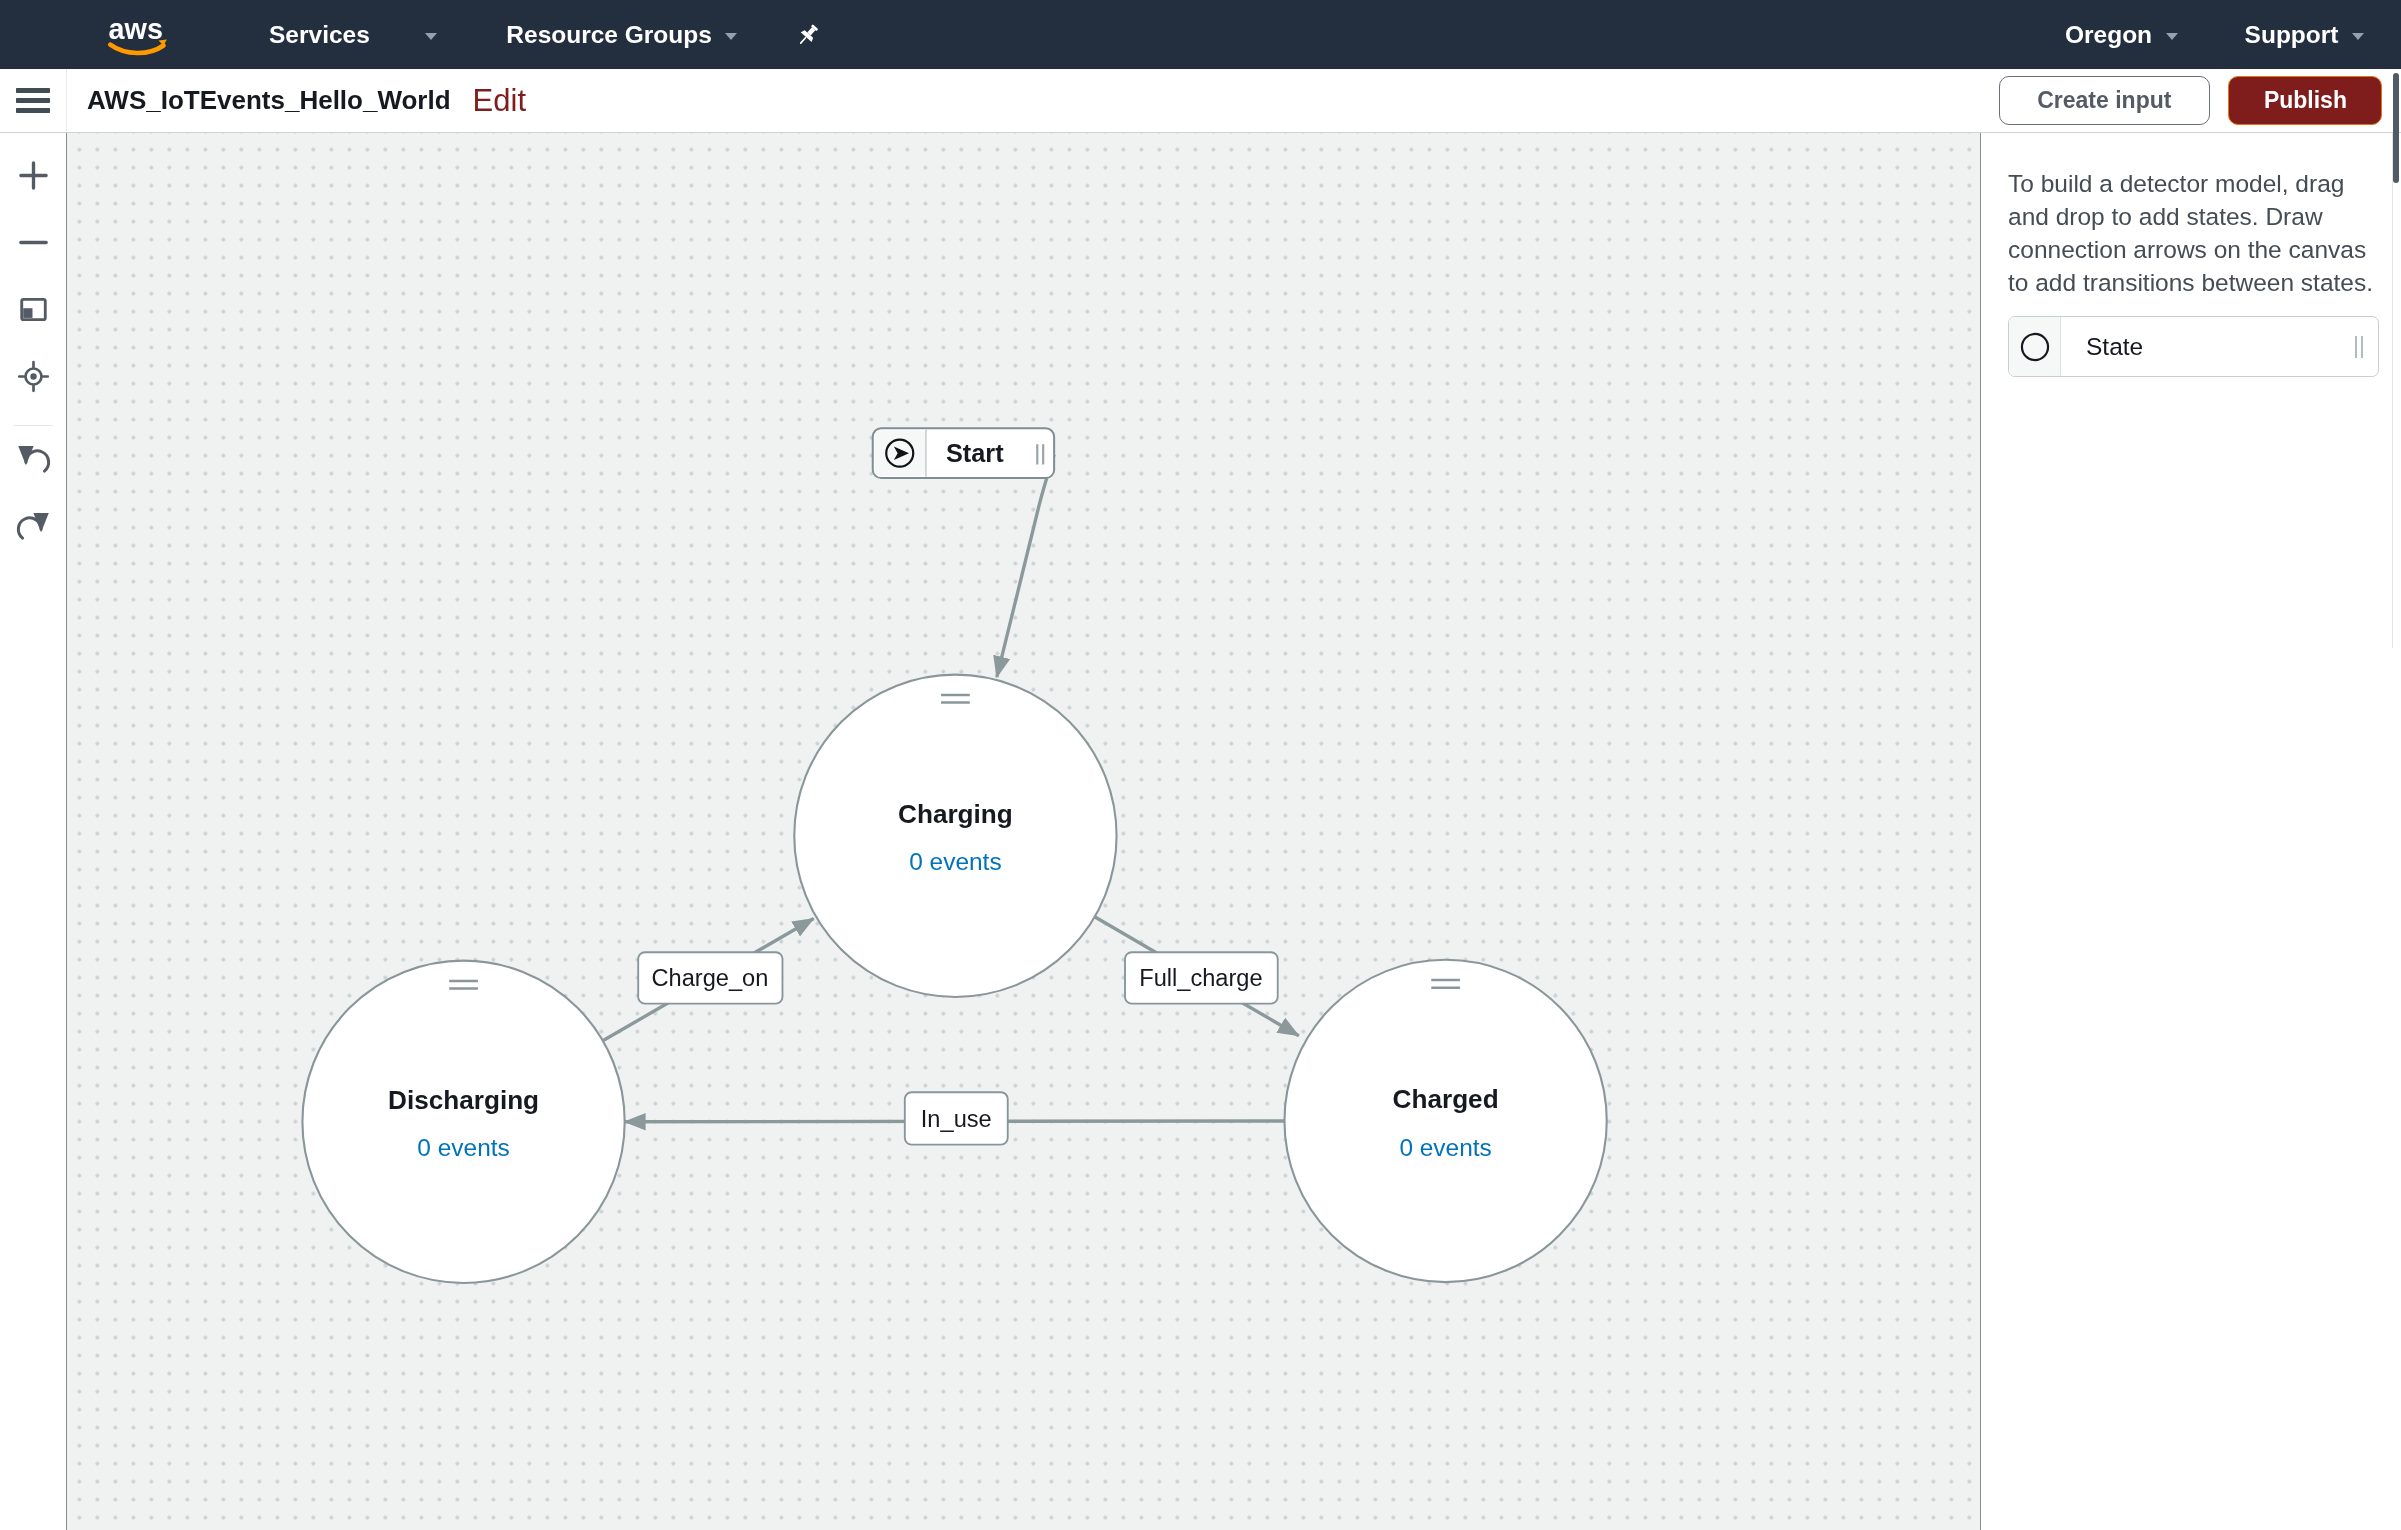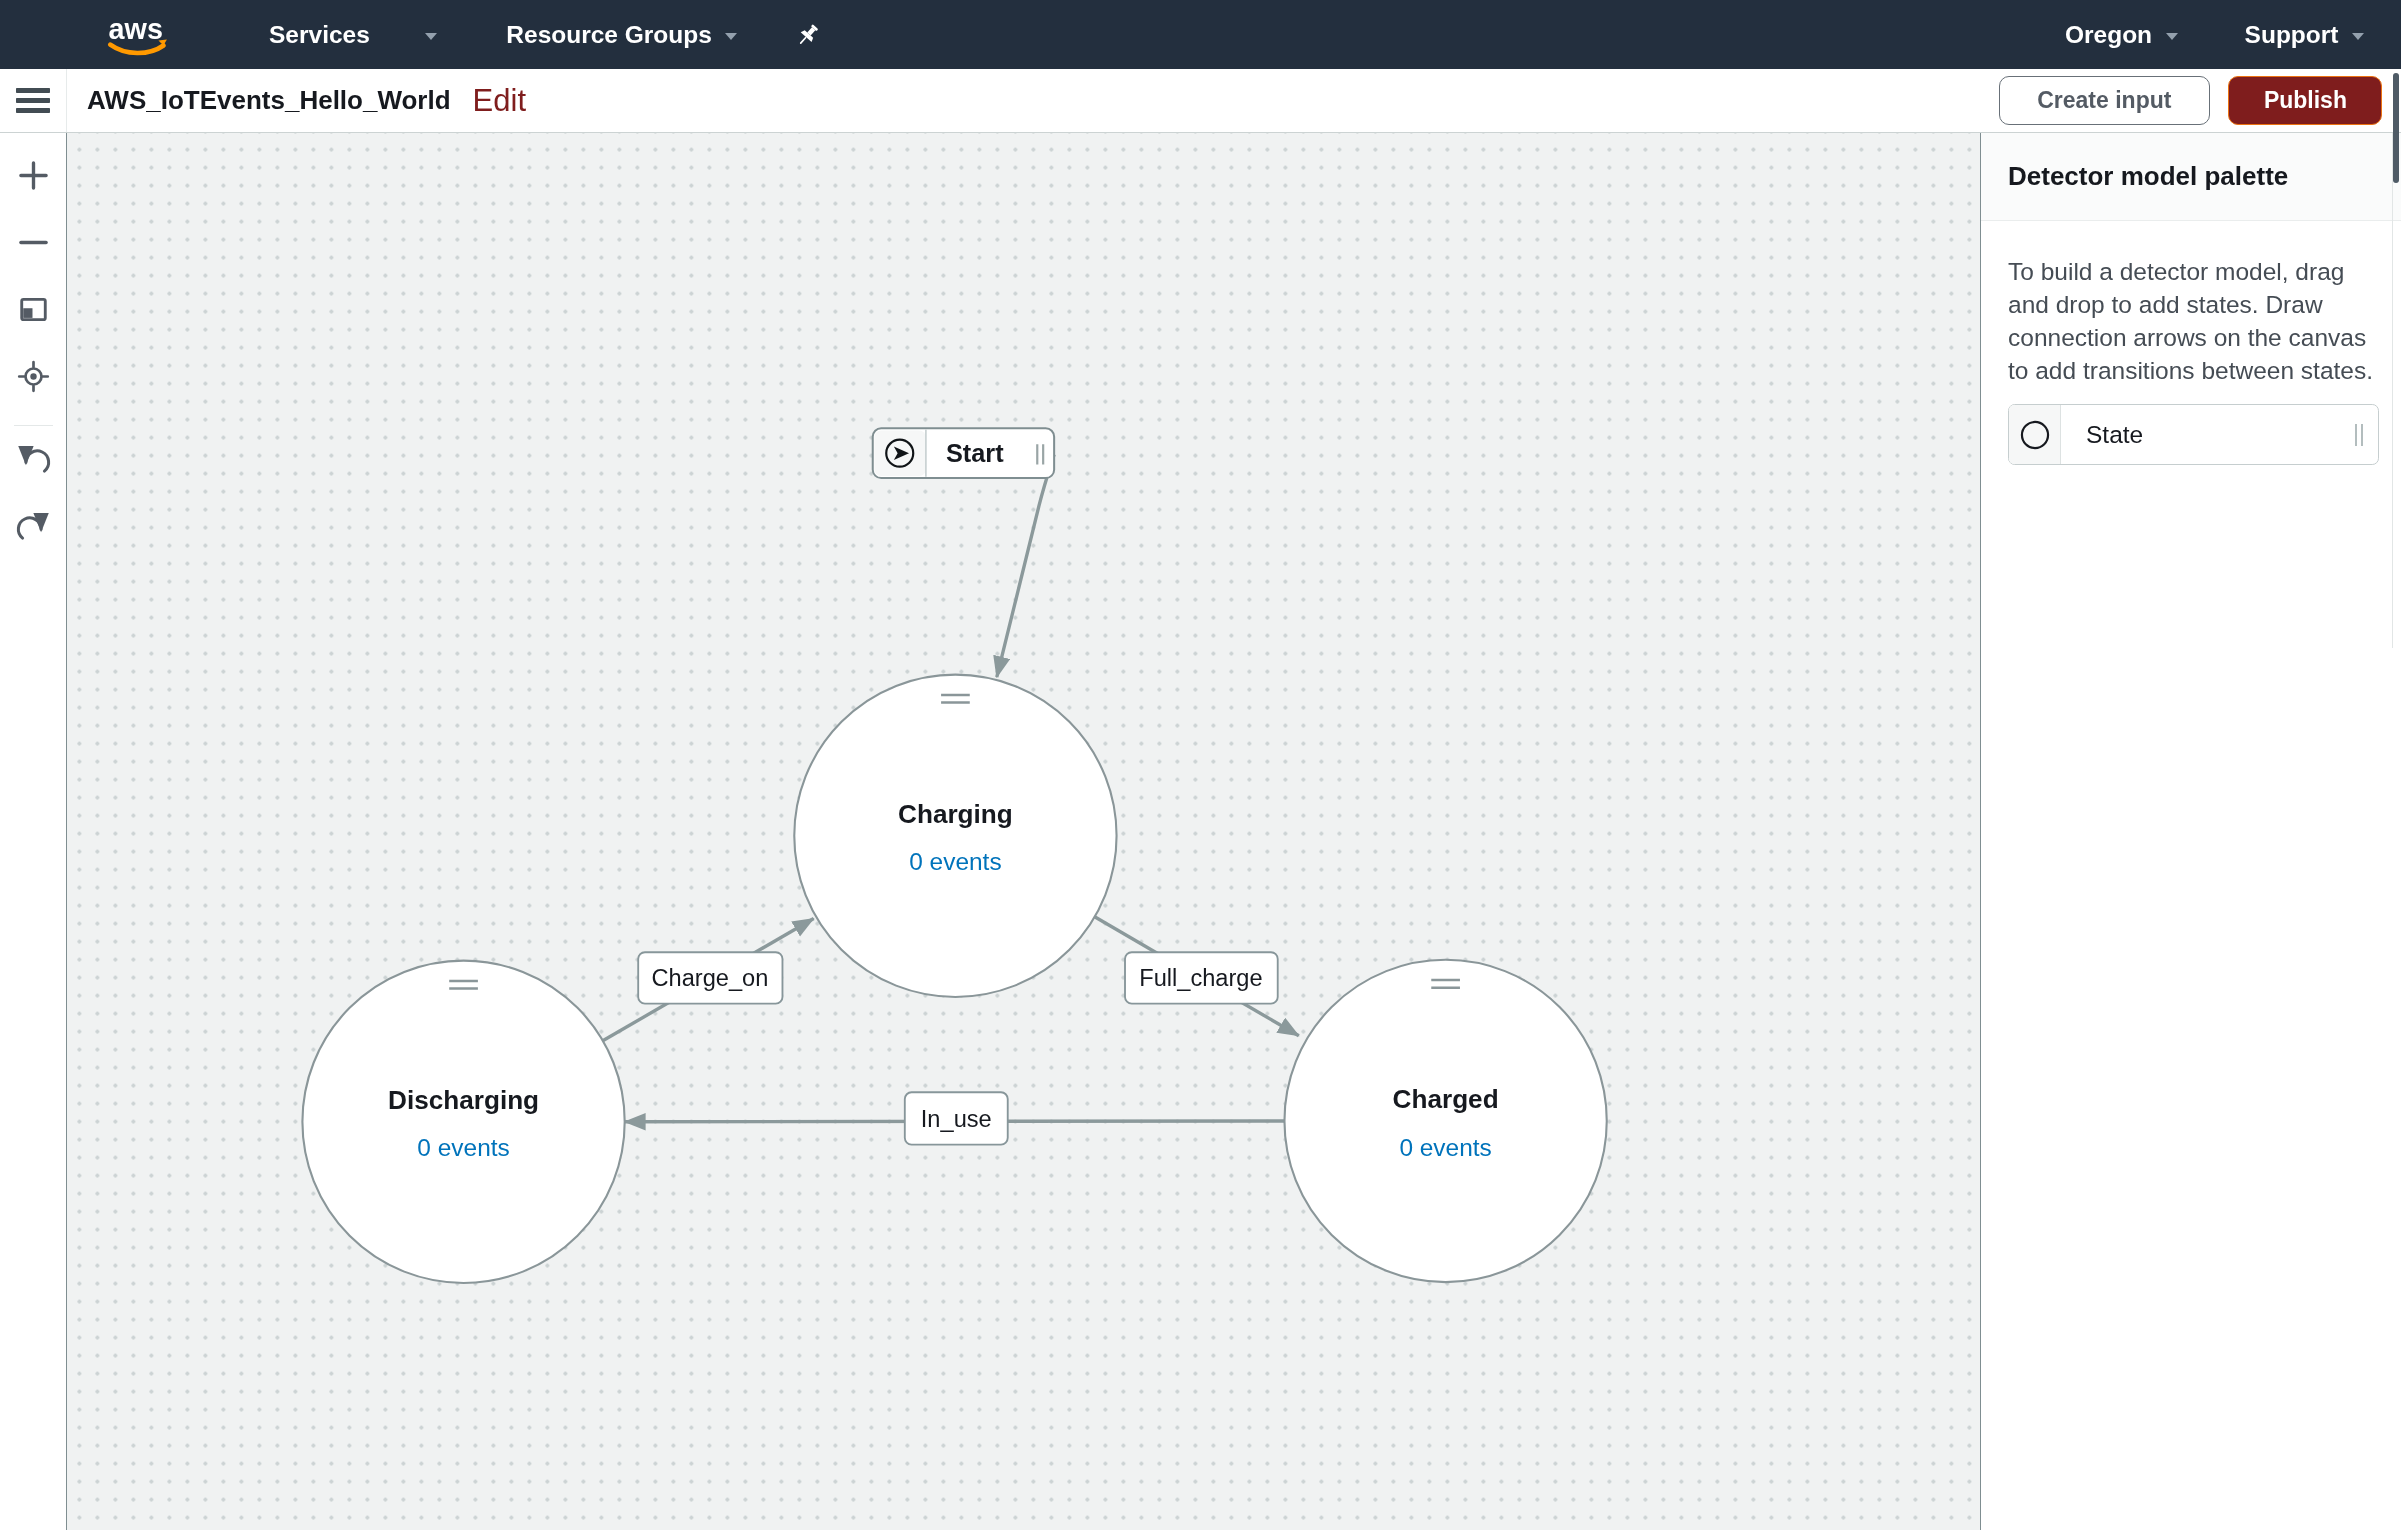--- a/index.html
+++ b/index.html
@@ -225,23 +225,20 @@
         </g>
 
         <g>
           <rect class="edge-label-box" x="993" y="1137" width="122" height="62" rx="8"></rect>
           <text class="edge-label-text" x="1054" y="1178">In_use</text>
         </g>
       </svg>
     </div>
 
     <div class="palette">
-      <div class="palette-header">
-        <div class="palette-title">Detector model palette</div>
-      </div>
       <div class="palette-body">
         <div class="palette-desc">To build a detector model, drag and drop to add states. Draw connection arrows on the canvas to add transitions between states.</div>
         <div class="palette-item">
           <div class="palette-item-icon">
             <svg width="32" height="32" viewBox="0 0 38 38">
               <circle cx="19" cy="19" r="15.5" stroke="#16191f" stroke-width="2.6" fill="none"></circle>
             </svg>
           </div>
           <div class="palette-item-label">State</div>
           <div class="palette-item-handle">

